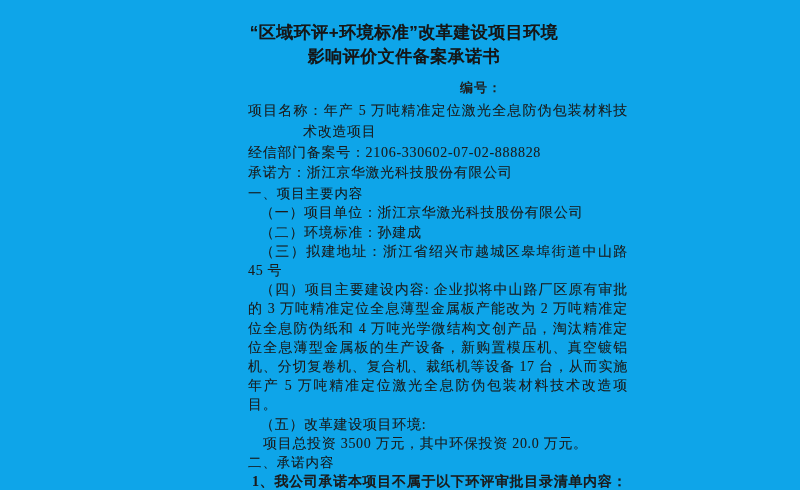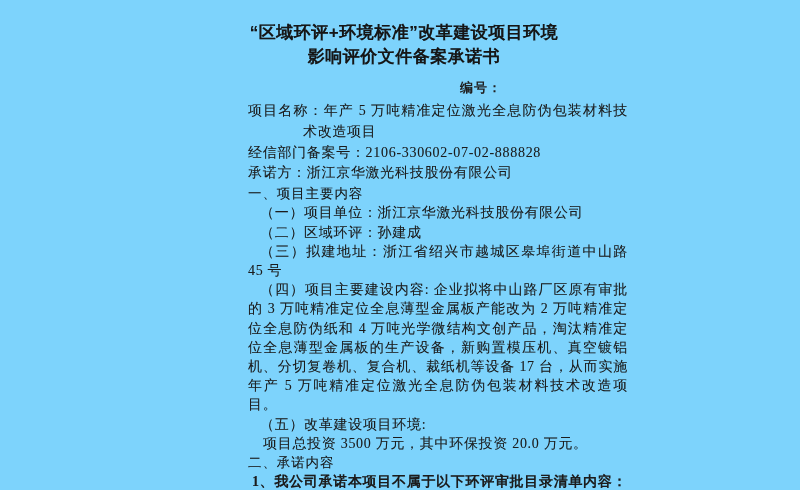--- a/index.html
+++ b/index.html
@@ -4,21 +4,21 @@
 <style>
   html, body {
     margin: 0;
     padding: 0;
     background: #ffffff;
   }
   .page {
     position: relative;
     width: 800px;
     height: 490px;
-    background: #7dd3fc;
+    background: #0ea5e9;
     overflow: hidden;
     font-family: "Liberation Serif", "DejaVu Serif", serif;
     color: #1e1e1e;
   }
   .doc-title {
     position: absolute;
     top: 21px;
     left: 160px;
     width: 488px;
     text-align: center;
@@ -88,21 +88,21 @@
 
     <p class="field hang"><span>项目名称：</span><span>年产 5 万吨精准定位激光全息防伪包装材料技术改造项目</span></p>
 
     <p class="field"><span>经信部门备案号：</span><span>2106-330602-07-02-888828</span></p>
 
     <p class="field"><span>承诺方：</span><span>浙江京华激光科技股份有限公司</span></p>
 
     <p class="sec-heading">一、项目主要内容</p>
 
     <p class="item">（一）项目单位：浙江京华激光科技股份有限公司</p>
-    <p class="item">（二）区域环评：孙建成</p>
+    <p class="item">（二）环境标准：孙建成</p>
     <p class="item">（三）拟建地址：浙江省绍兴市越城区皋埠街道中山路 45 号</p>
     <p class="item">（四）项目主要建设内容: 企业拟将中山路厂区原有审批的 3 万吨精准定位全息薄型金属板产能改为 2 万吨精准定位全息防伪纸和 4 万吨光学微结构文创产品，淘汰精准定位全息薄型金属板的生产设备，新购置模压机、真空镀铝机、分切复卷机、复合机、裁纸机等设备 17 台，从而实施年产 5 万吨精准定位激光全息防伪包装材料技术改造项目。</p>
     <p class="item">（五）改革建设项目环境:</p>
 
     <p class="invest">项目总投资 3500 万元，其中环保投资 20.0 万元。</p>
 
     <p class="sec-heading">二、承诺内容</p>
 
     <p class="first-item">1、我公司承诺本项目不属于以下环评审批目录清单内容：</p>
 

